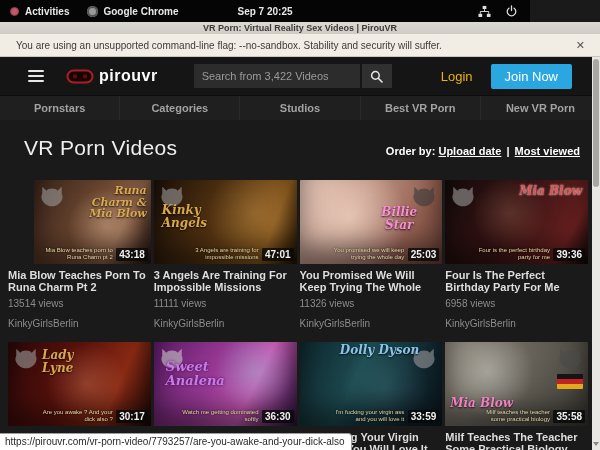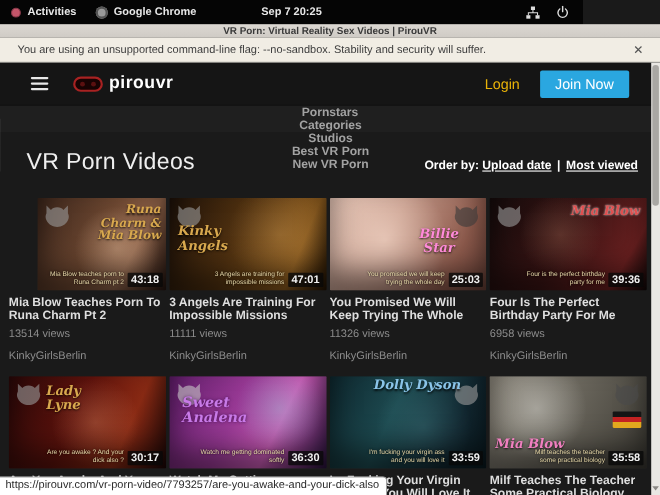--- a/index.html
+++ b/index.html
@@ -43,21 +43,21 @@
   .searchinput { width:166px; height:24px; background:#2c2c2c; border:none; color:#bdbdbd;
                  font-size:11px; padding:0 8px; outline:none; font-family:"Liberation Sans",sans-serif; }
   .searchinput::placeholder { color:#9a9a9a; }
   .searchbtn { width:30px; height:24px; background:#303030; border:none; display:flex;
                align-items:center; justify-content:center; margin-left:2px; cursor:pointer; }
   .hdr-right { margin-left:auto; display:flex; align-items:center; gap:18px; margin-right:14px; }
   .login { color:#eab308; font-size:13px; }
   .joinbtn { background:#2aa7e0; color:#fff; font-size:13px; padding:5px 14px; border-radius:2px; border:none; }
 
   
-  .nav { height:25px; background:#1f1f1f; display:flex; border-top:1px solid #0c0c0c;flex-direction:column; }
+  .nav { height:25px; background:#1f1f1f; display:flex; border-top:1px solid #0c0c0c; }
   .nav .item { flex:1; display:flex; align-items:center; justify-content:center;
                font-size:11px; font-weight:bold; color:#a2a2a2; border-left:1px solid rgba(255,255,255,.05); }
   .nav .item:first-child { border-left:none; }
 
   
   .titlerow { display:flex; align-items:flex-end; justify-content:space-between; padding:16px 20px 20px 24px; }
   .pagetitle { color:#efefef; font-size:21px; font-weight:normal; letter-spacing:.3px; }
   .orderby { font-size:11px; color:#fff; font-weight:bold; padding-bottom:3px; }
   .orderby a { color:#fff; text-decoration:underline; }
   .orderby .sep { padding:0 2px; font-weight:bold; }
@@ -167,20 +167,29 @@
           <i></i>
         </div>
       <div class="logo">
         <svg width="28" height="15" viewBox="0 0 28 15">
           <rect x="1.5" y="1.5" width="25" height="12" rx="6" fill="#180303" stroke="#a82222" stroke-width="2"></rect>
           <circle cx="9" cy="7.5" r="2.2" fill="#5a1010"></circle>
           <circle cx="19" cy="7.5" r="2.2" fill="#5a1010"></circle>
         </svg>
         <span class="logotext">pirouvr</span>
       </div>
+      <div class="searchwrap">
+        <input class="searchinput" type="text" placeholder="Search from 3,422 Videos" style="">
+        <button class="searchbtn">
+          <svg width="13" height="13" viewBox="0 0 13 13">
+            <circle cx="5.4" cy="5.4" r="3.8" fill="none" stroke="#e8e8e8" stroke-width="1.5"></circle>
+            <line x1="8.3" y1="8.3" x2="12" y2="12" stroke="#e8e8e8" stroke-width="1.6" stroke-linecap="round"></line>
+          </svg>
+        </button>
+      </div>
       <div class="hdr-right">
         <span class="login">Login</span>
         <button class="joinbtn">Join Now</button>
       </div>
     </div>
 
     <div class="nav">
       <div class="item">Pornstars</div>
       <div class="item">Categories</div>
       <div class="item">Studios</div>

